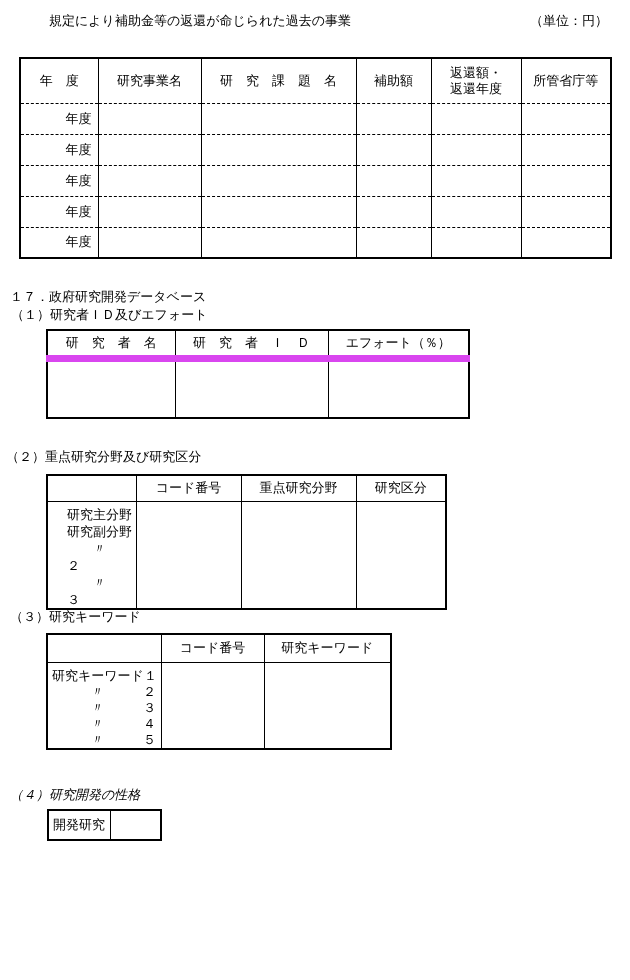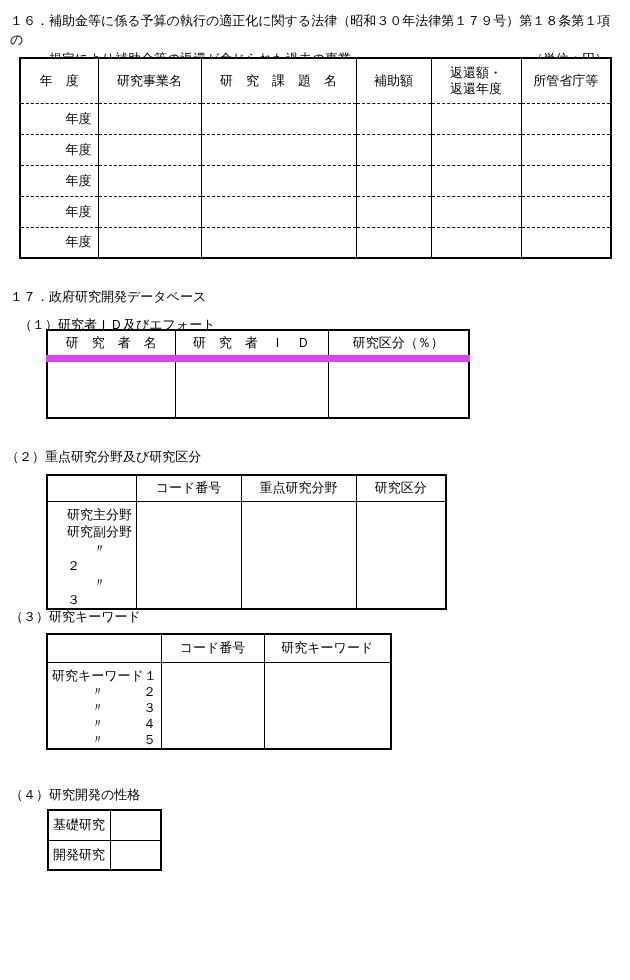--- a/index.html
+++ b/index.html
@@ -33,24 +33,24 @@
 
   
   #t16 { top: 57px; left: 19px; width: 591px; border: 2px solid #000; }
   #t16 thead th { height: 45px; border-bottom: 1px dashed #000; }
   #t16 tbody td { height: 31px; border-top: 1px dashed #000; }
   #t16 td.year { text-align: right; padding-right: 6px; vertical-align: middle; }
   .ml-center { display: inline-block; text-align: left; white-space: pre-line; line-height: 16px; }
 
   
   #h17  { top: 288px; left: 10px; }
-  #h171 { top: 306px; left: 19px; margin-top: 10px; }
+  #h171 { top: 306px; left: 11px; }
   #h172 { top: 448px; left: 6px; }
   #h173 { top: 608px; left: 10px; }
-  #h174 { top: 786px; left: 10px; }
+  #h174 { top: 786px; left: 10px; font-style: italic; }
 
   
   #t171 { top: 329px; left: 46px; width: 422px; border: 2px solid #000; }
   #t171 thead th { height: 28px; border-bottom: 7px solid #d946ef; }
   #t171 tbody td { height: 60px; }
 
   
   #t172 { top: 474px; left: 46px; width: 399px; border: 2px solid #000; }
   #t172 thead th { height: 26px; border-bottom: 1px solid #000; }
   #t172 tbody td { height: 79px; vertical-align: top; }
@@ -64,21 +64,20 @@
 
   
   #t174 { top: 809px; left: 47px; width: 113px; border: 2px solid #000; }
   #t174 td { height: 30px; border-top: 1px solid #000; vertical-align: middle; }
   #t174 td.rowlabel { padding-left: 4px; }
 </style>
 </head>
 <body>
 
 <div id="h16" class="abs">
-  <div>１６．補助金等に係る予算の執行の適正化に関する法律（昭和３０年法律第１７９号）第１８条第１項の</div>
   <div class="line2-row">
     <span class="line2">規定により補助金等の返還が命じられた過去の事業</span>
     <span class="unit">（単位：円）</span>
   </div>
 </div>
 
 <table id="t16" class="abs">
   <colgroup>
     <col style="width:78px">
       <col style="width:103px">
@@ -148,21 +147,21 @@
 <table id="t171" class="abs">
   <colgroup>
       <col style="width:128px">
       <col style="width:153px">
       <col style="width:141px">
     </colgroup>
   <thead>
     <tr>
       <th>研　究　者　名</th>
       <th>研　究　者　Ｉ　Ｄ</th>
-      <th>研究区分（％）</th>
+      <th>エフォート（％）</th>
     </tr>
   </thead>
   <tbody>
     <tr>
       <td></td>
       <td></td>
       <td></td>
     </tr>
   </tbody>
 </table>
@@ -227,21 +226,17 @@
 
 <div id="h174" class="abs">（４）研究開発の性格</div>
 
 <table id="t174" class="abs">
   <colgroup>
       <col style="width:62px">
       <col style="width:51px">
     </colgroup>
   <tbody>
     <tr>
-      <td class="rowlabel">基礎研究</td>
-      <td></td>
-    </tr>
-    <tr>
       <td class="rowlabel">開発研究</td>
       <td></td>
     </tr>
   </tbody>
 </table>
 
 </body></html>

